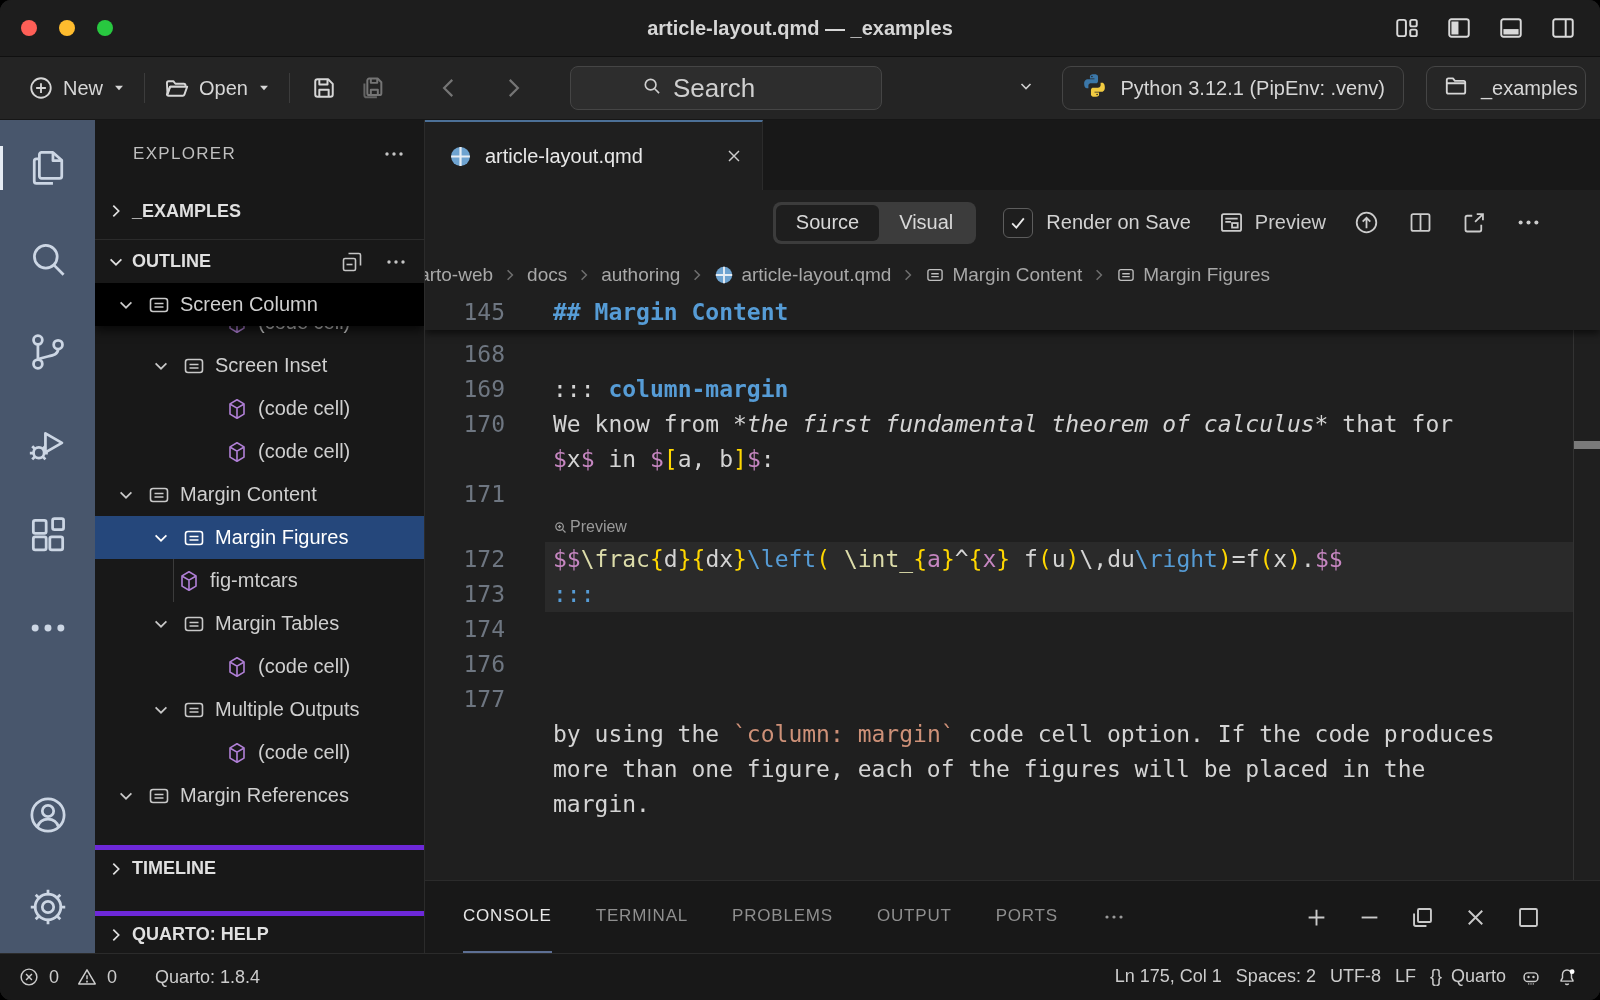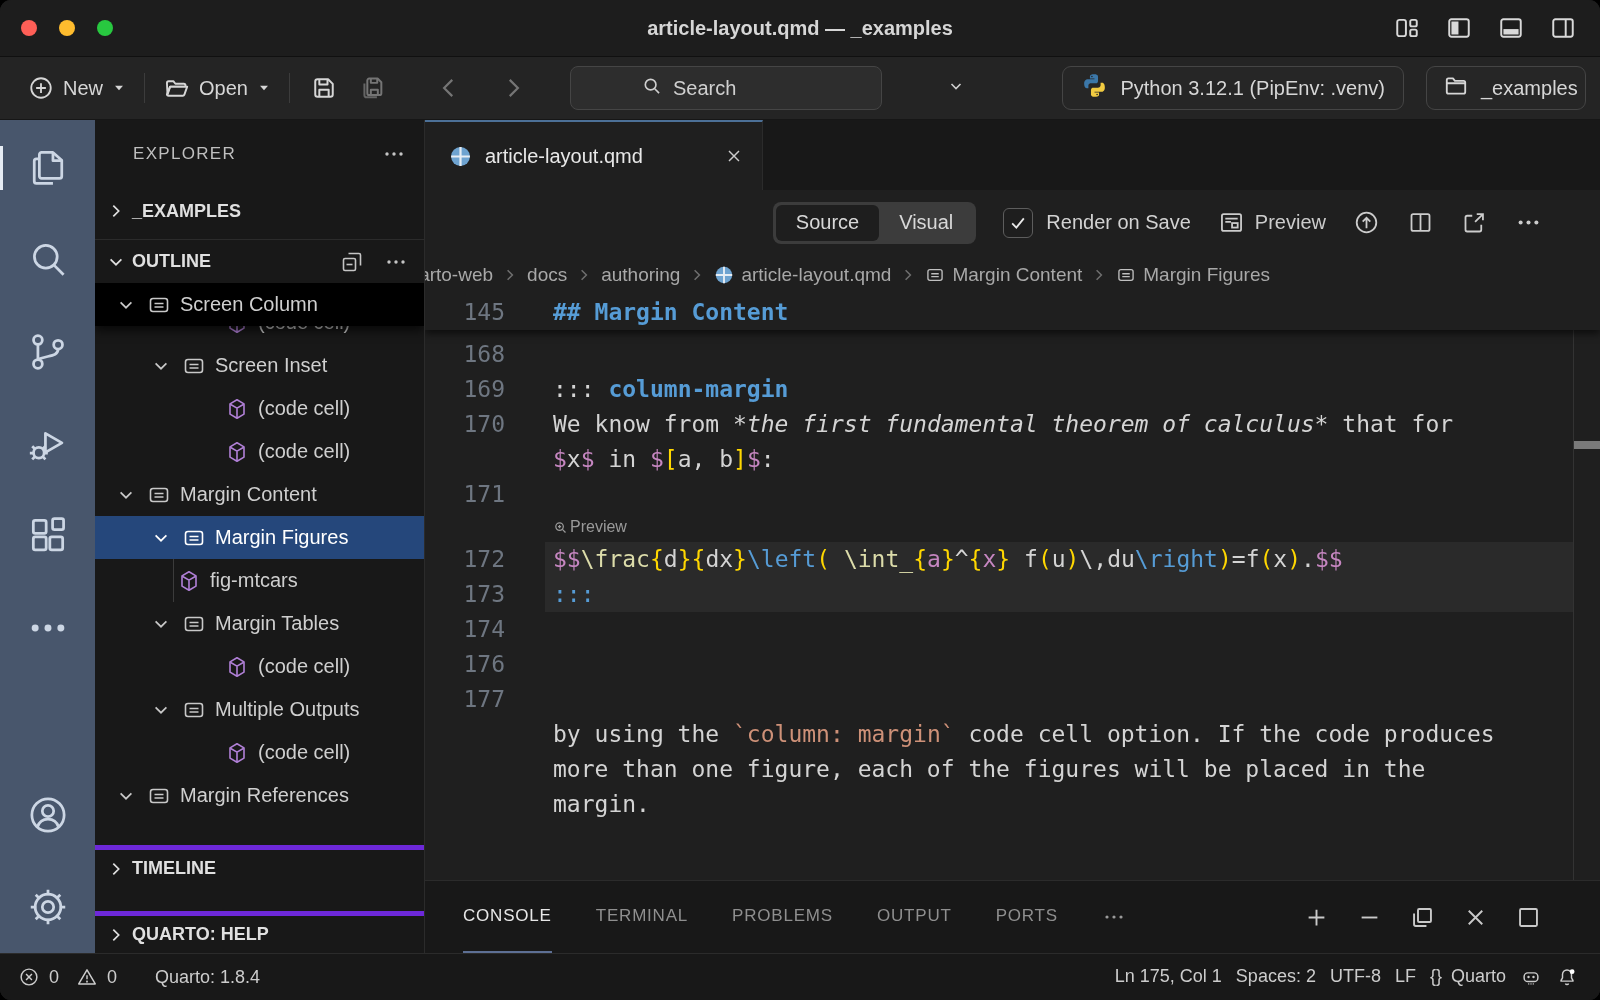--- a/index.html
+++ b/index.html
@@ -16,21 +16,21 @@
   .win-icons svg { width:26px; height:26px; display:block; }
 
   
   .toolbar { height:63px; background:#242424; border-bottom:1px solid #161616; display:flex; align-items:center; padding:0 14px 0 20px; flex:none; color:#d6d6d6; }
   .tbtn { display:flex; align-items:center; gap:9px; font-size:20px; color:#d6d6d6; background:none; border:none; cursor:pointer; padding:6px 8px; font-family:inherit; }
   .tbtn svg { display:block; }
   .tsep { width:1px; height:30px; background:#3c3c3c; margin:0 10px; }
   .dim { color:#757575; }
   .icononly { padding:6px 10px; }
   .searchbox { margin-left:34px; width:312px; height:44px; background:#2d2d2d; border:1px solid #454545; border-radius:8px; display:flex; align-items:center; padding:0 14px; gap:10px; color:#cfcfcf; }
-  .searchbox input { flex:1; background:transparent; border:none; outline:none; color:#cfcfcf; font-size:20px; font-family:inherit; }
+  .searchbox input { flex:1; background:transparent; border:none; outline:none; color:#cfcfcf; font-size:26px; font-family:inherit; }
   .searchbox input::placeholder { color:#cfcfcf; }
   .interp { margin-left:auto; height:44px; border:1px solid #454545; background:#262626; border-radius:9px; display:flex; align-items:center; gap:12px; padding:0 18px; font-size:20px; color:#d6d6d6; cursor:pointer; font-family:inherit; }
   .wsbtn { margin-left:22px; height:44px; width:160px; flex:none; border:1px solid #454545; background:#262626; border-radius:9px; display:flex; align-items:center; gap:12px; padding:0 16px; font-size:20px; color:#d6d6d6; cursor:pointer; overflow:hidden; white-space:nowrap; font-family:inherit; }
 
   
   .main { flex:1; display:flex; min-height:0; }
 
   
   .activitybar { width:95px; flex:none; background:#48566c; display:flex; flex-direction:column; padding-top:2px; }
   .abitem { height:92px; display:flex; align-items:center; justify-content:center; position:relative; color:#ccd6e4; cursor:pointer; }

